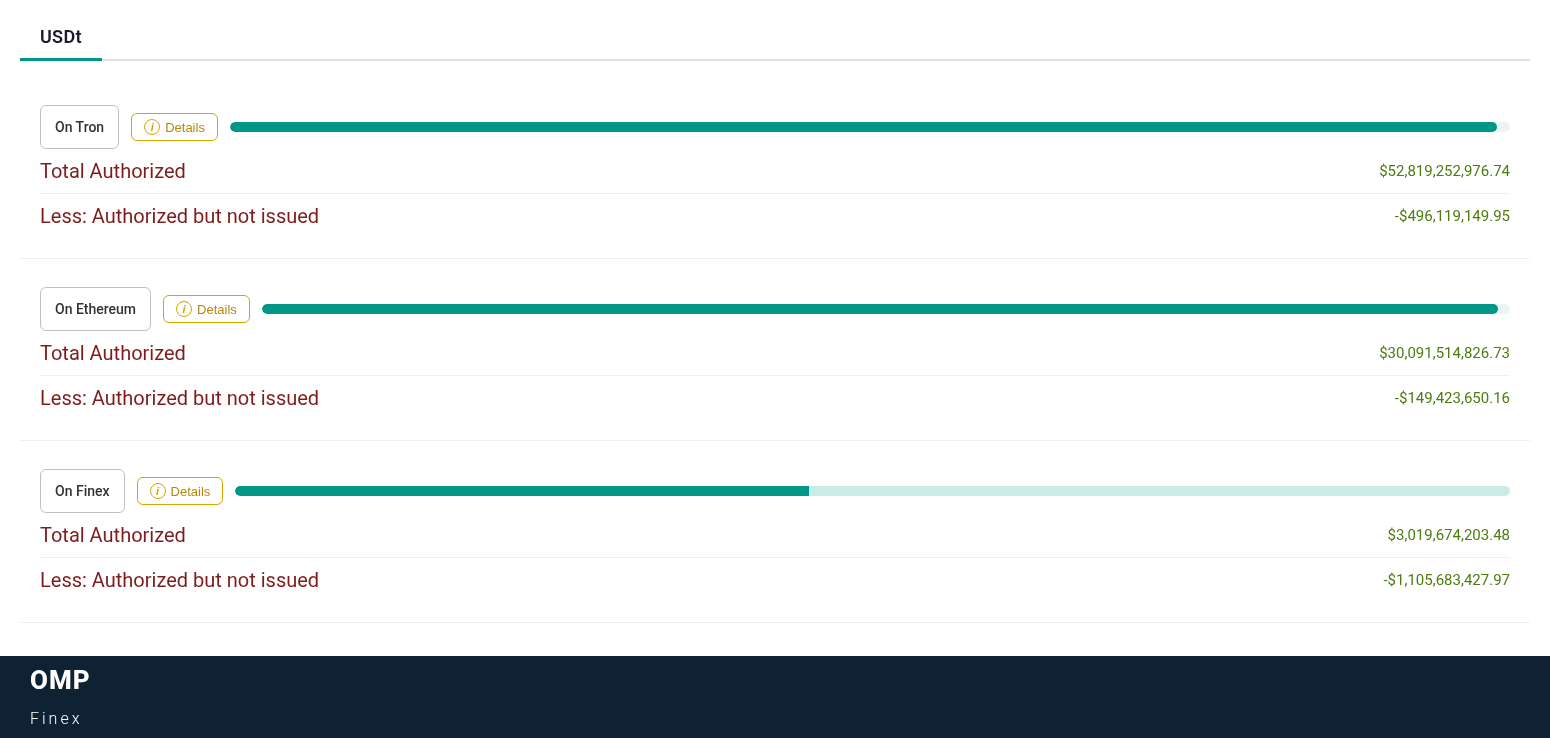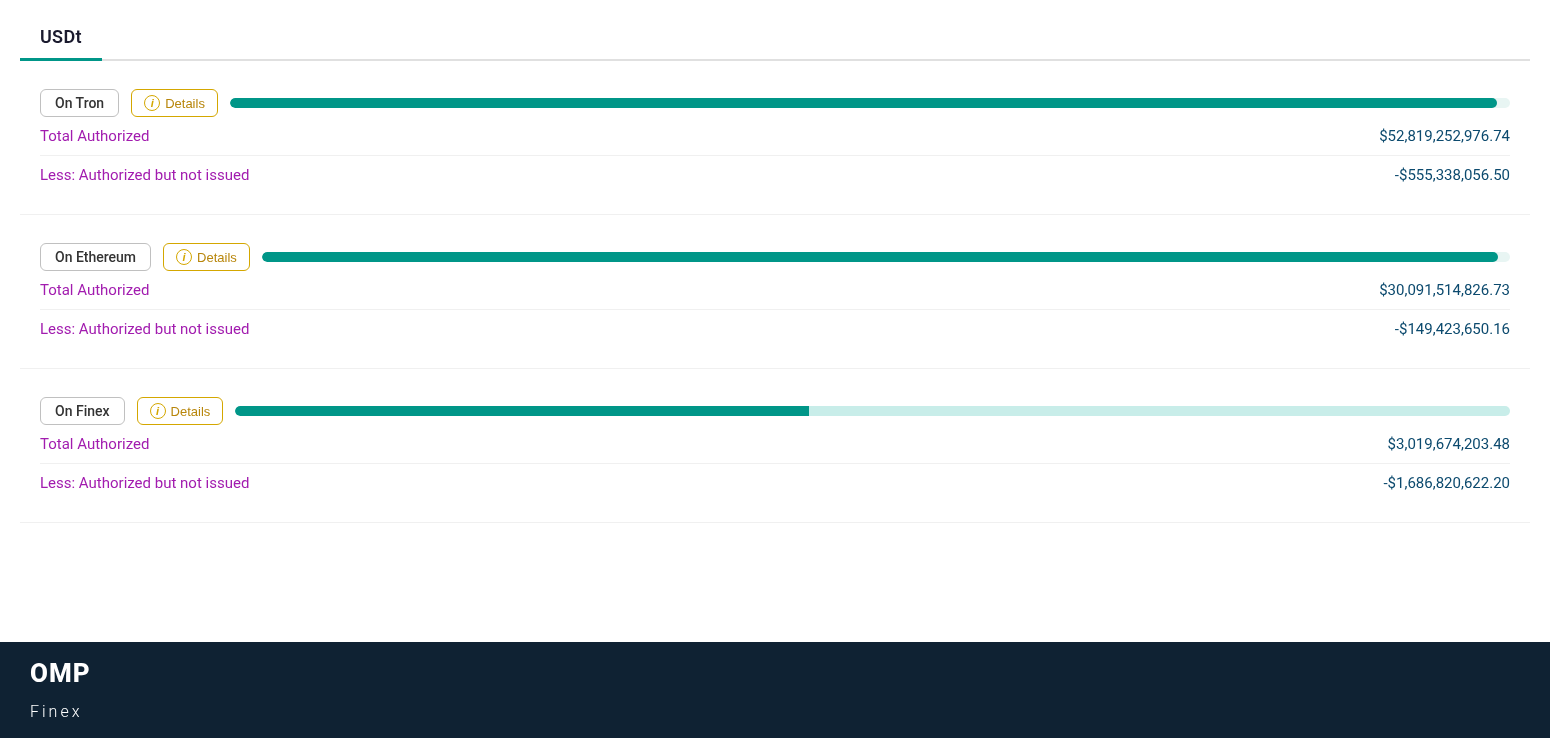--- a/index.html
+++ b/index.html
@@ -19,21 +19,21 @@
       background: #ffffff;
       padding: 0 20px;
       overflow-y: auto;
     }
 
     .tab-header {
       display: flex;
       align-items: flex-end;
       padding-top: 16px;
       border-bottom: 2px solid #e0e0e0;
-      margin-bottom: 0;
+      margin-bottom: 16px;
     }
 
     .tab-item {
       padding: 10px 20px 12px;
       font-size: 18px;
       font-weight: 600;
       color: #1a1a2e;
       cursor: pointer;
       position: relative;
       letter-spacing: 0.3px;
@@ -50,21 +50,21 @@
     }
 
     .section {
       padding: 28px 20px 20px;
       border-bottom: 1px solid #f0f0f0;
     }
 
     .section-tag {
       border: 1.5px solid #c0c0c0;
       border-radius: 6px;
-      padding: 5px 14px;
+      padding: 13px 14px;
       font-size: 14px;
       font-weight: 500;
       color: #333;
       background: #fff;
     }
 
     .details-btn {
       display: flex;
       align-items: center;
       gap: 5px;
@@ -120,38 +120,38 @@
     }
 
     .data-row {
       display: flex;
       justify-content: space-between;
       align-items: center;
       padding: 10px 0;
     }
 
     .data-label {
-      font-size: 15px;
-      color: #a21caf;
+      font-size: 20px;
+      color: #7f1d1d;
     }
 
     .data-value {
       font-size: 15px;
-      color: #0c4a6e;
+      color: #4d7c0f;
     }
 
     .divider {
       border: none;
       border-top: 1px solid #f0f0f0;
       margin: 0;
     }
 
     .footer {
       background: #0f2233;
-      height: 96px;
+      height: 82px;
       display: flex;
       align-items: center;
       padding: 0 30px;
       flex-shrink: 0;
     }
 
     .footer-logo {
       display: flex;
       flex-direction: column;
       color: #fff;
@@ -214,21 +214,21 @@
       </div>
     </div>
 
     <div class="data-row">
       <span class="data-label">Total Authorized</span>
       <span class="data-value">$52,819,252,976.74</span>
     </div>
     <hr class="divider">
     <div class="data-row">
       <span class="data-label">Less: Authorized but not issued</span>
-      <span class="data-value">-$555,338,056.50</span>
+      <span class="data-value">-$496,119,149.95</span>
     </div>
   </div>
 
   <div class="section">
     <div class="section-header-row">
       <div class="section-tag">
         <span>On Ethereum</span>
       </div>
       <button class="details-btn">
         <span class="info-icon">i</span>
@@ -264,21 +264,21 @@
       </div>
     </div>
 
     <div class="data-row">
       <span class="data-label">Total Authorized</span>
       <span class="data-value">$3,019,674,203.48</span>
     </div>
     <hr class="divider">
     <div class="data-row">
       <span class="data-label">Less: Authorized but not issued</span>
-      <span class="data-value">-$1,686,820,622.20</span>
+      <span class="data-value">-$1,105,683,427.97</span>
     </div>
   </div>
 
 </div>
 
 <div class="footer">
   <div class="footer-logo">
     <span class="footer-logo-top">OMP</span>
     <span class="footer-logo-bottom">Finex</span>
   </div>

